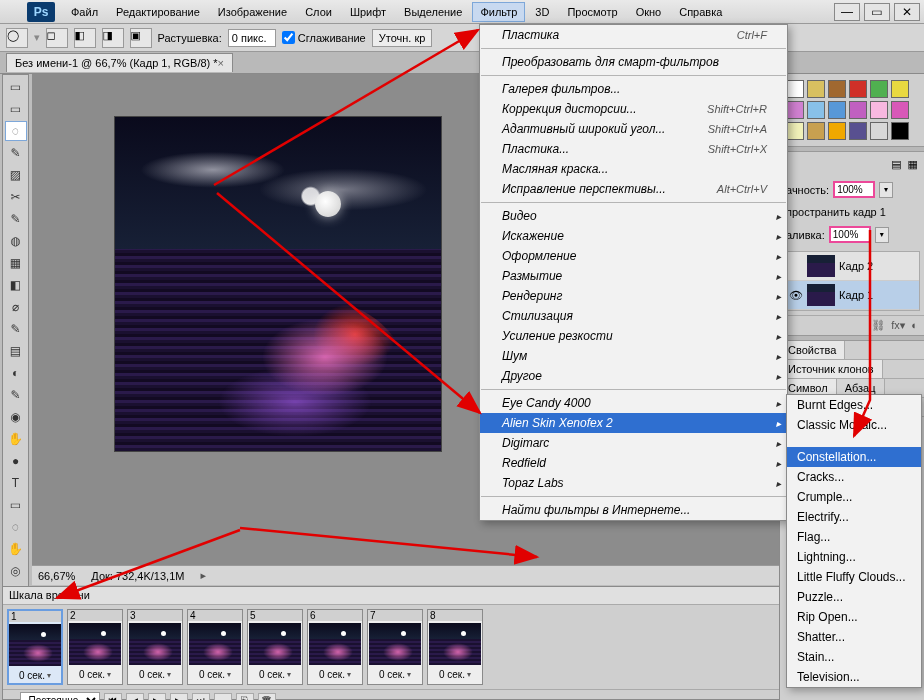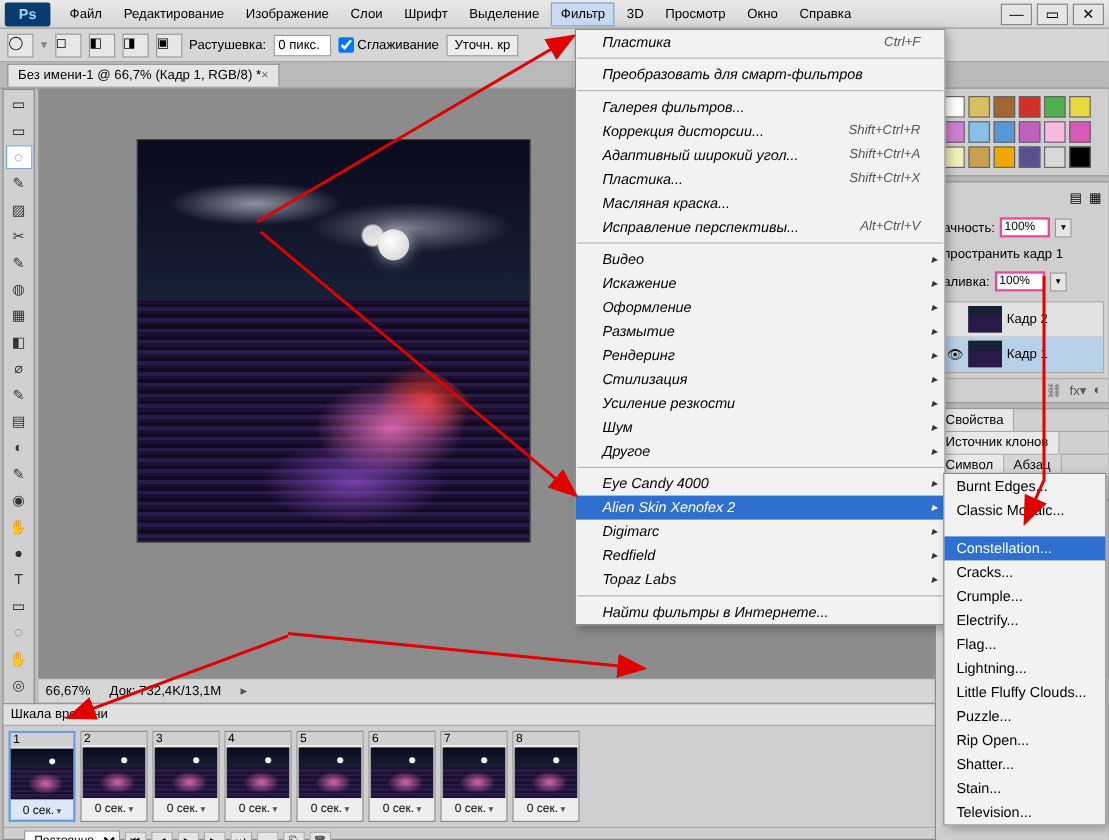--- a/index.html
+++ b/index.html
@@ -1,20 +1,20 @@
 <!DOCTYPE html>
 <html><head>
 <meta charset="utf-8">
 <style>
 * { box-sizing: border-box; margin: 0; padding: 0; font-family: "Segoe UI", Tahoma, Arial, sans-serif; }
 body { background: #cccccc; width: 924px; height: 700px; overflow: hidden; position: relative; font-size: 11px; }
 
 
 .title-bar { height: 24px; background: linear-gradient(#e9e9e9,#d6d6d6); border-bottom: 1px solid #999; display: flex; align-items: center; padding: 0 4px; }
-.ps-badge { width: 38px; height: 20px; background: #0a3b6e; color: #9ed6ff; display:flex; align-items:center; justify-content:center; font-weight:bold; border-radius:2px; font-size:12px; margin-right:8px;}
+.ps-badge { width: 28px; height: 20px; background: #0a3b6e; color: #9ed6ff; display:flex; align-items:center; justify-content:center; font-weight:bold; border-radius:2px; font-size:12px; margin-right:8px;margin-left:23px;}
 .menu-items { display:flex; gap: 2px; align-items: center; }
 .menu-item { padding: 4px 8px; cursor:default; }
 .menu-item.active { background:#c8d9f0; border:1px solid #7da7d9; padding: 3px 7px; }
 .window-controls { margin-left:auto; display:flex; gap:4px; }
 .win-btn { width: 26px; height: 18px; border:1px solid #888; background:#e5e5e5; display:flex; align-items:center; justify-content:center; font-size:12px; }
 
 .options-bar { height: 28px; background:#d6d6d6; border-bottom:1px solid #999; display:flex; align-items:center; padding: 0 6px; gap:6px; font-size:11px;}
 .tool-small { width:22px; height:20px; border:1px solid #999; background:#e7e7e7; display:inline-block;}
 .opt-label{}
 .opt-input { width:48px; height:18px; border:1px solid #999; background:#fff; padding:0 3px; font-size:11px;}

